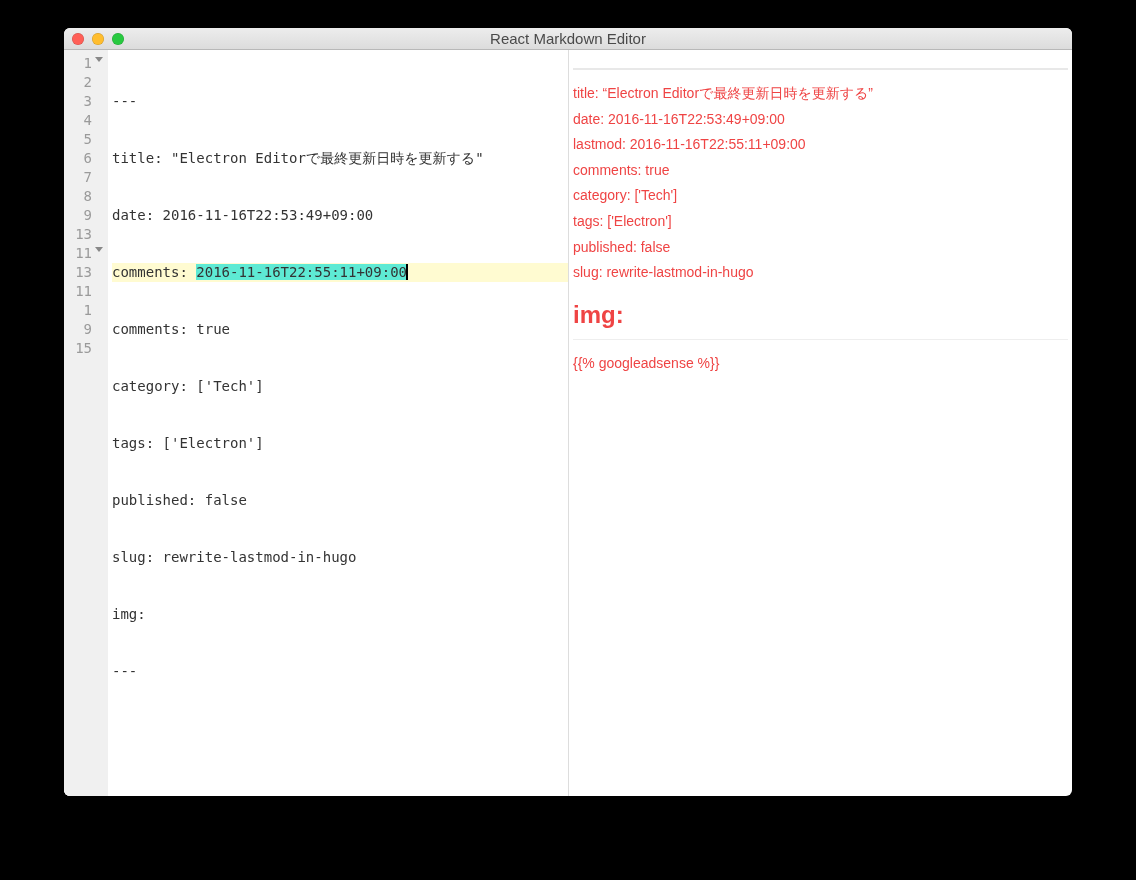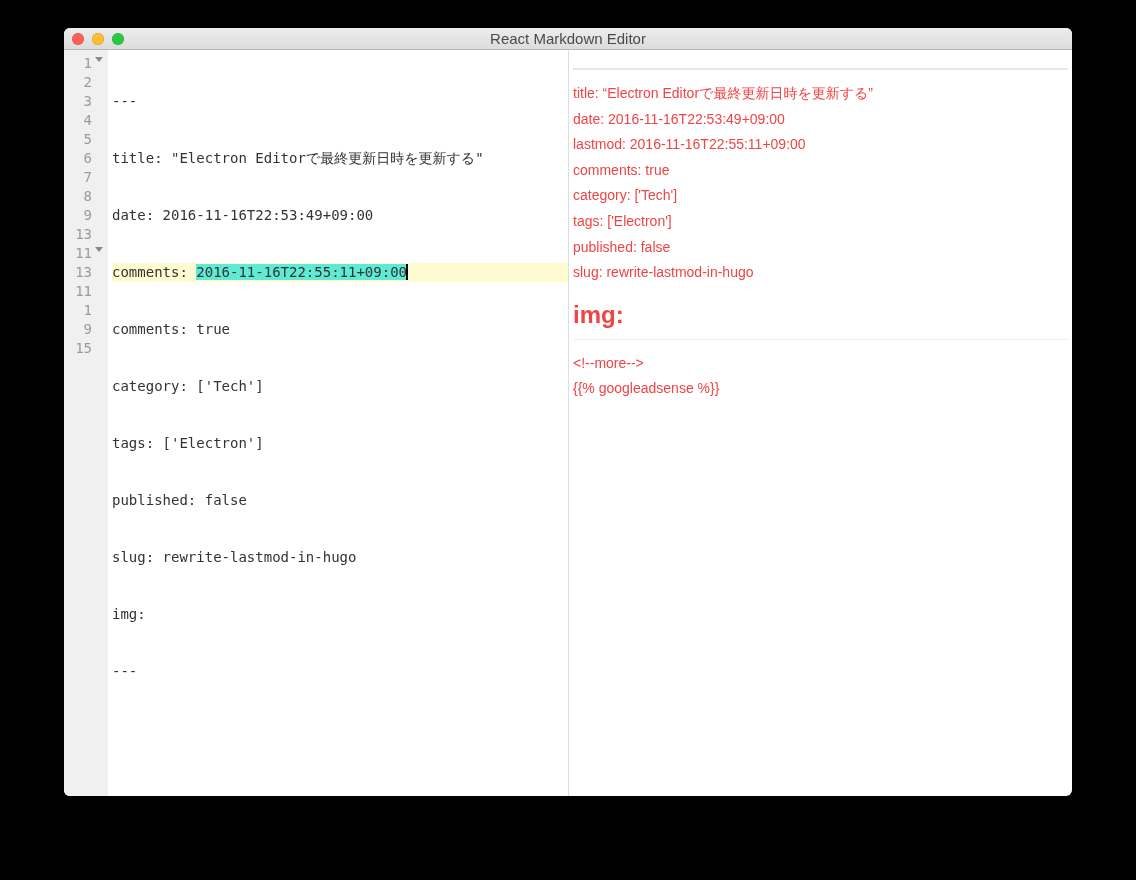--- a/index.html
+++ b/index.html
@@ -175,18 +175,17 @@
       <hr>
       <p>title: “Electron Editorで最終更新日時を更新する”</p>
       <p>date: 2016-11-16T22:53:49+09:00</p>
       <p>lastmod: 2016-11-16T22:55:11+09:00</p>
       <p>comments: true</p>
       <p>category: ['Tech']</p>
       <p>tags: ['Electron']</p>
       <p>published: false</p>
       <p>slug: rewrite-lastmod-in-hugo</p>
       <h2>img:</h2>
-      <p>&lt;!--more--&gt;</p>
       <p class="spaced">{{% googleadsense %}}</p>
     </div>
 
   </div>
 </div>
 
 </body></html>

